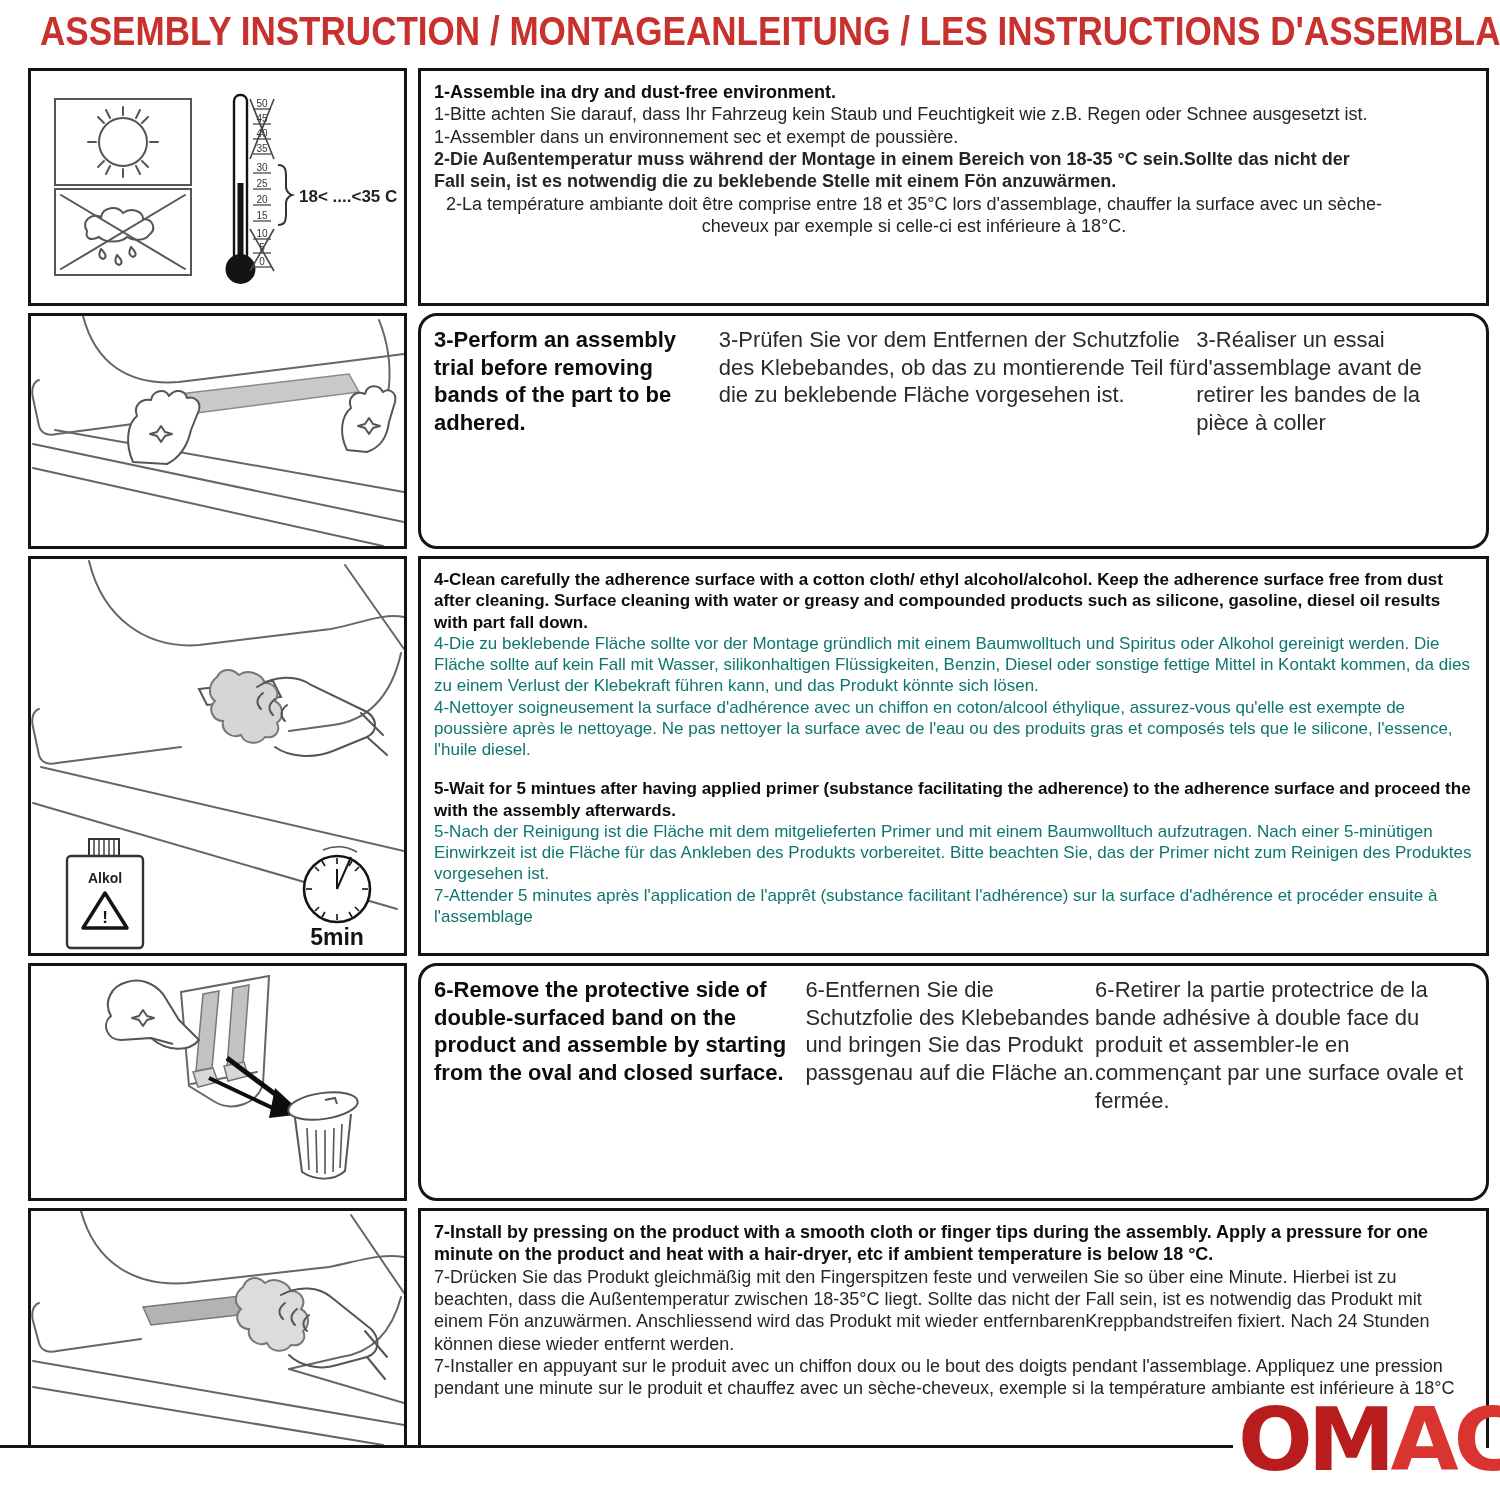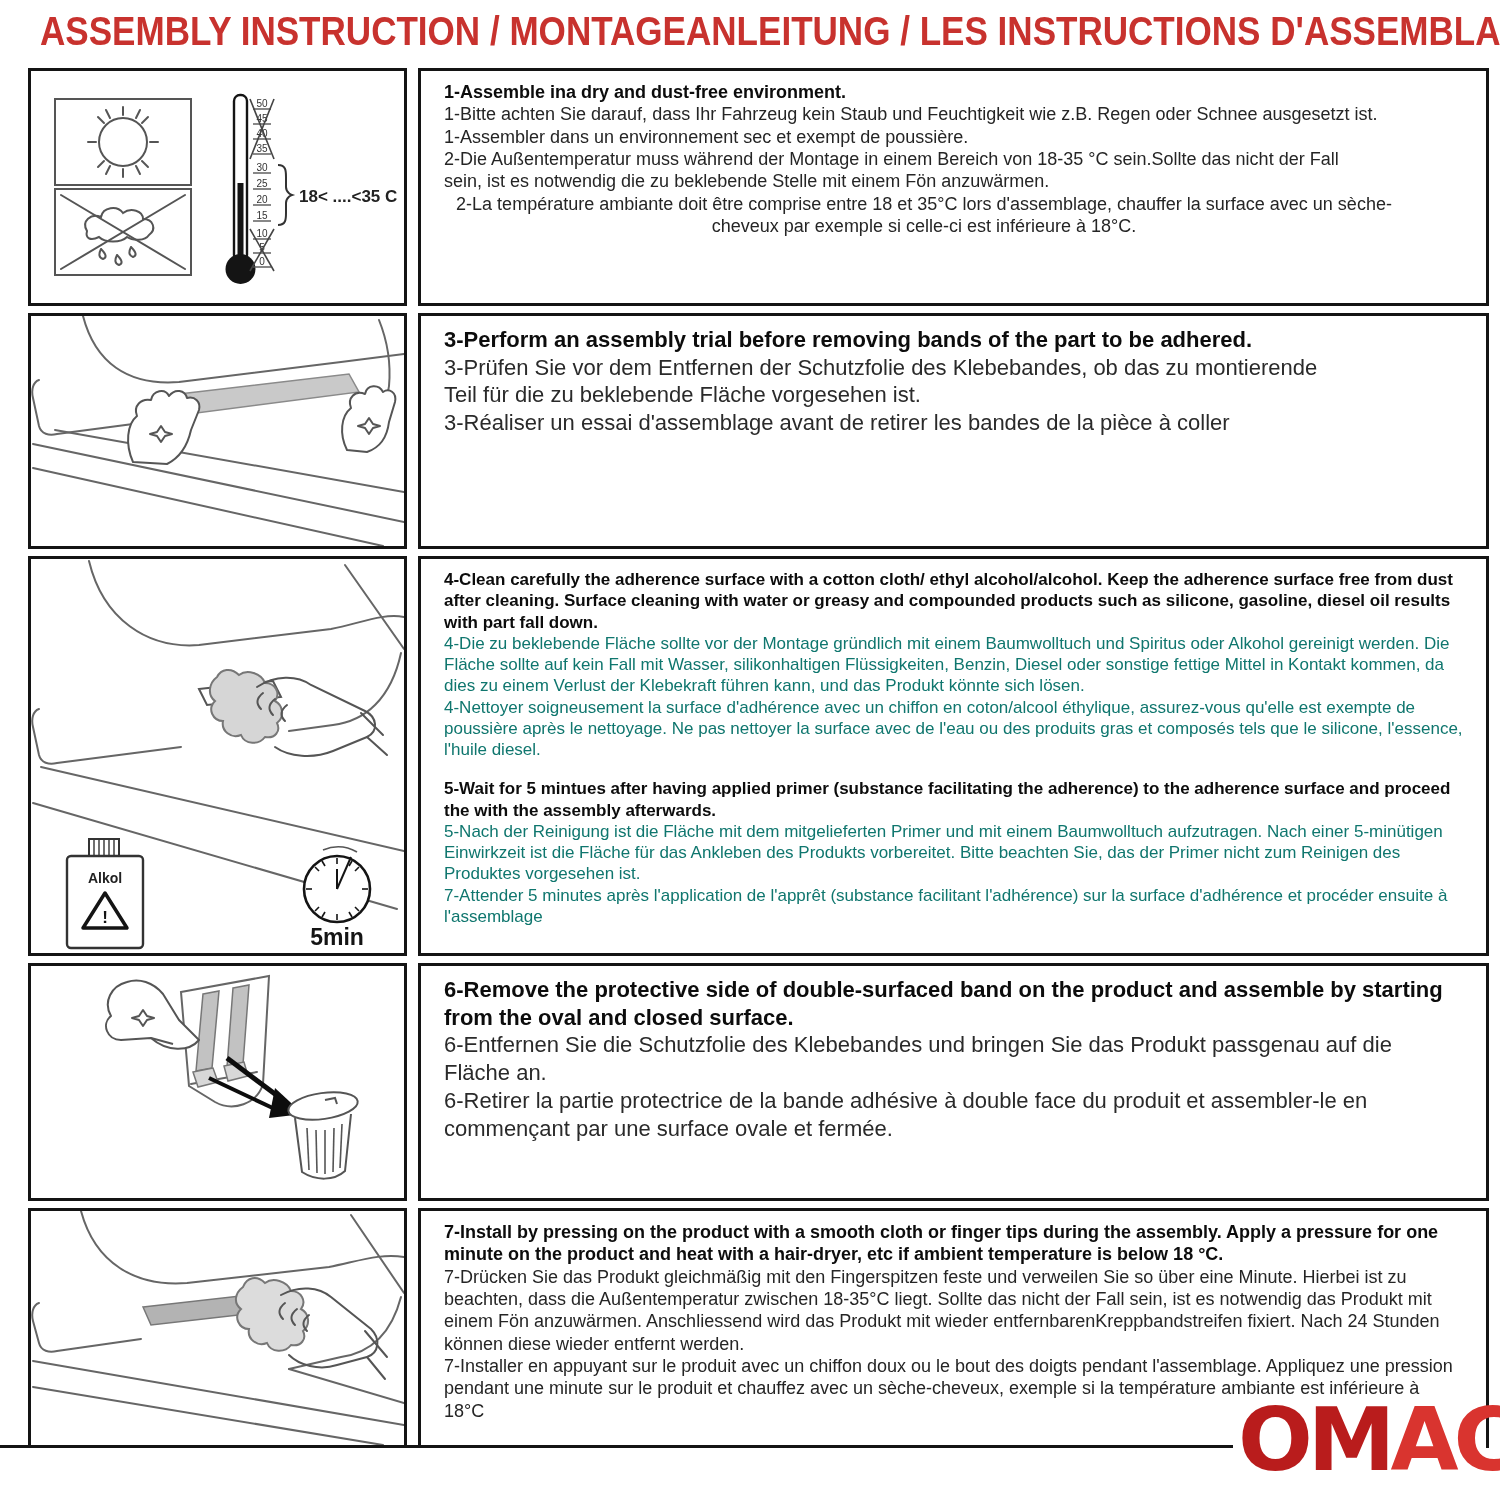--- a/index.html
+++ b/index.html
@@ -3,30 +3,30 @@
 <meta charset="utf-8">
 <style>
   html,body{margin:0;padding:0;background:#ffffff;}
   .page{position:relative;width:1500px;height:1500px;background:#fff;overflow:hidden;
         font-family:"Liberation Sans",sans-serif;color:#1b1b1b;}
   .title{position:absolute;left:40px;top:8px;width:1460px;white-space:nowrap;}
   .title span{display:inline-block;transform:scaleX(.855);transform-origin:left center;
         font-size:41px;font-weight:bold;letter-spacing:0px;color:#c8322e;}
   .box{position:absolute;box-sizing:border-box;border:3px solid #141414;background:#fff;}
   .figbox{left:28px;width:379px;}
-  .txtbox{left:418px;width:1071px;padding:10px 23px;}
+  .txtbox{left:418px;width:1071px;padding:10px 13px;}
   .txtbox p{margin:0;}
   .small p{font-size:18px;line-height:1.24;color:#252525;}
   .dense p{font-size:17px;line-height:1.25;color:#0f766e;}
-  .big{display:flex;flex-direction:column;}
+  .big{display:flex;flex-direction:row;justify-content:center;border-radius:19px;}
   .big p{font-size:22px;line-height:1.26;color:#2a2a2a;}
   .b{font-weight:bold;color:#0c0c0c !important;}
   .gap{margin-top:22px !important;}
   .gap-s{margin-top:18px !important;}
-  .mw880{max-width:880px;} .mw920{max-width:920px;} .mw960{max-width:960px;text-align:center;} .mw1020{max-width:1020px;}
+  .mw880{max-width:880px;} .mw920{max-width:920px;font-weight:bold;} .mw960{max-width:960px;text-align:center;} .mw1020{max-width:1020px;}
   .r1{top:68px;height:238px;} .r2{top:313px;height:236px;} .r3{top:556px;height:400px;}
   .r4{top:963px;height:238px;} .r5{top:1208px;height:240px;}
   .txt5{border-bottom:none;}
   .footer-line{position:absolute;left:0;top:1445px;width:1233px;height:3px;background:#141414;}
   .logo{position:absolute;left:1238px;top:1398px;width:262px;height:86px;
         font-family:"DejaVu Sans",sans-serif;font-weight:bold;font-size:88px;line-height:84px;
         letter-spacing:-5px;white-space:nowrap;}
   .logo .lg-black{color:#b91c1c;} .logo .lg-red{color:#d9342f;}
   svg{display:block;}
   svg text{font-family:"Liberation Sans",sans-serif;}

